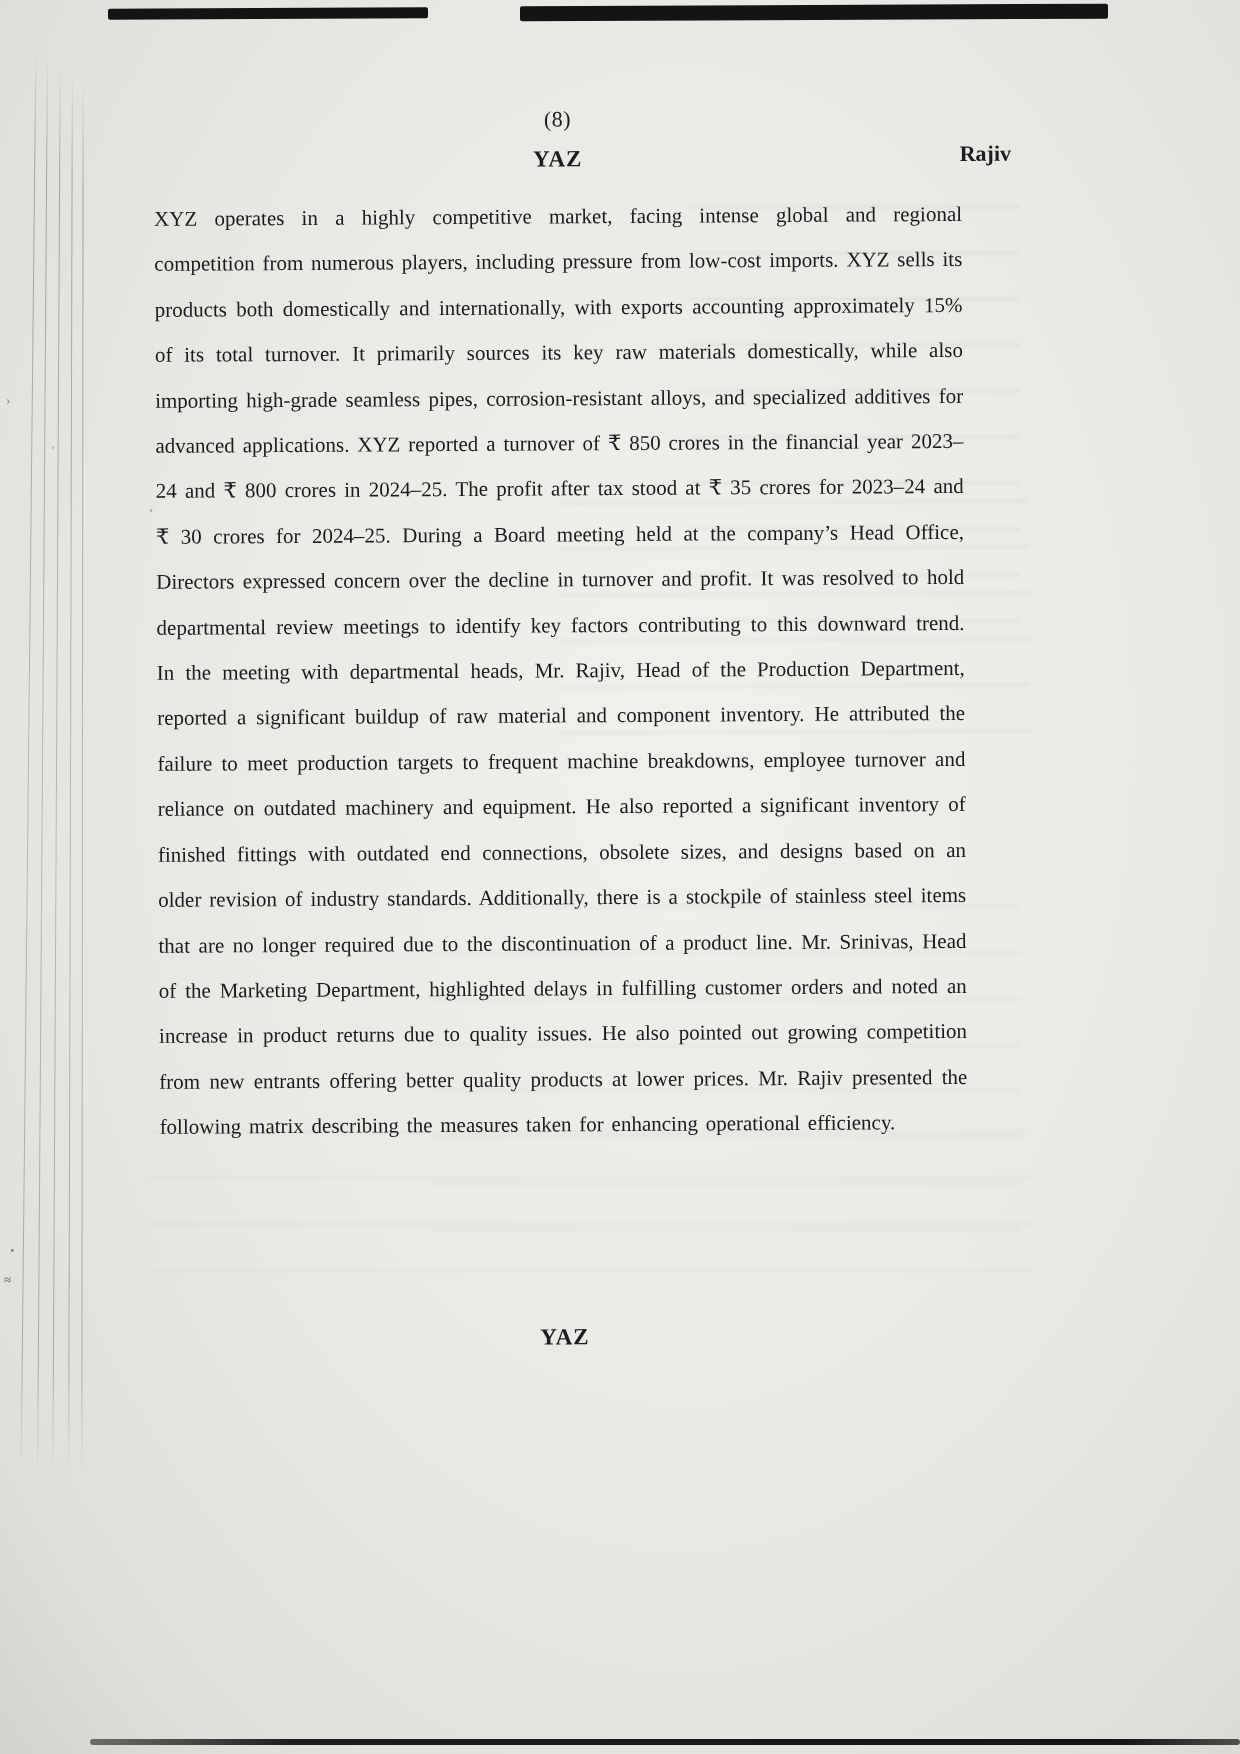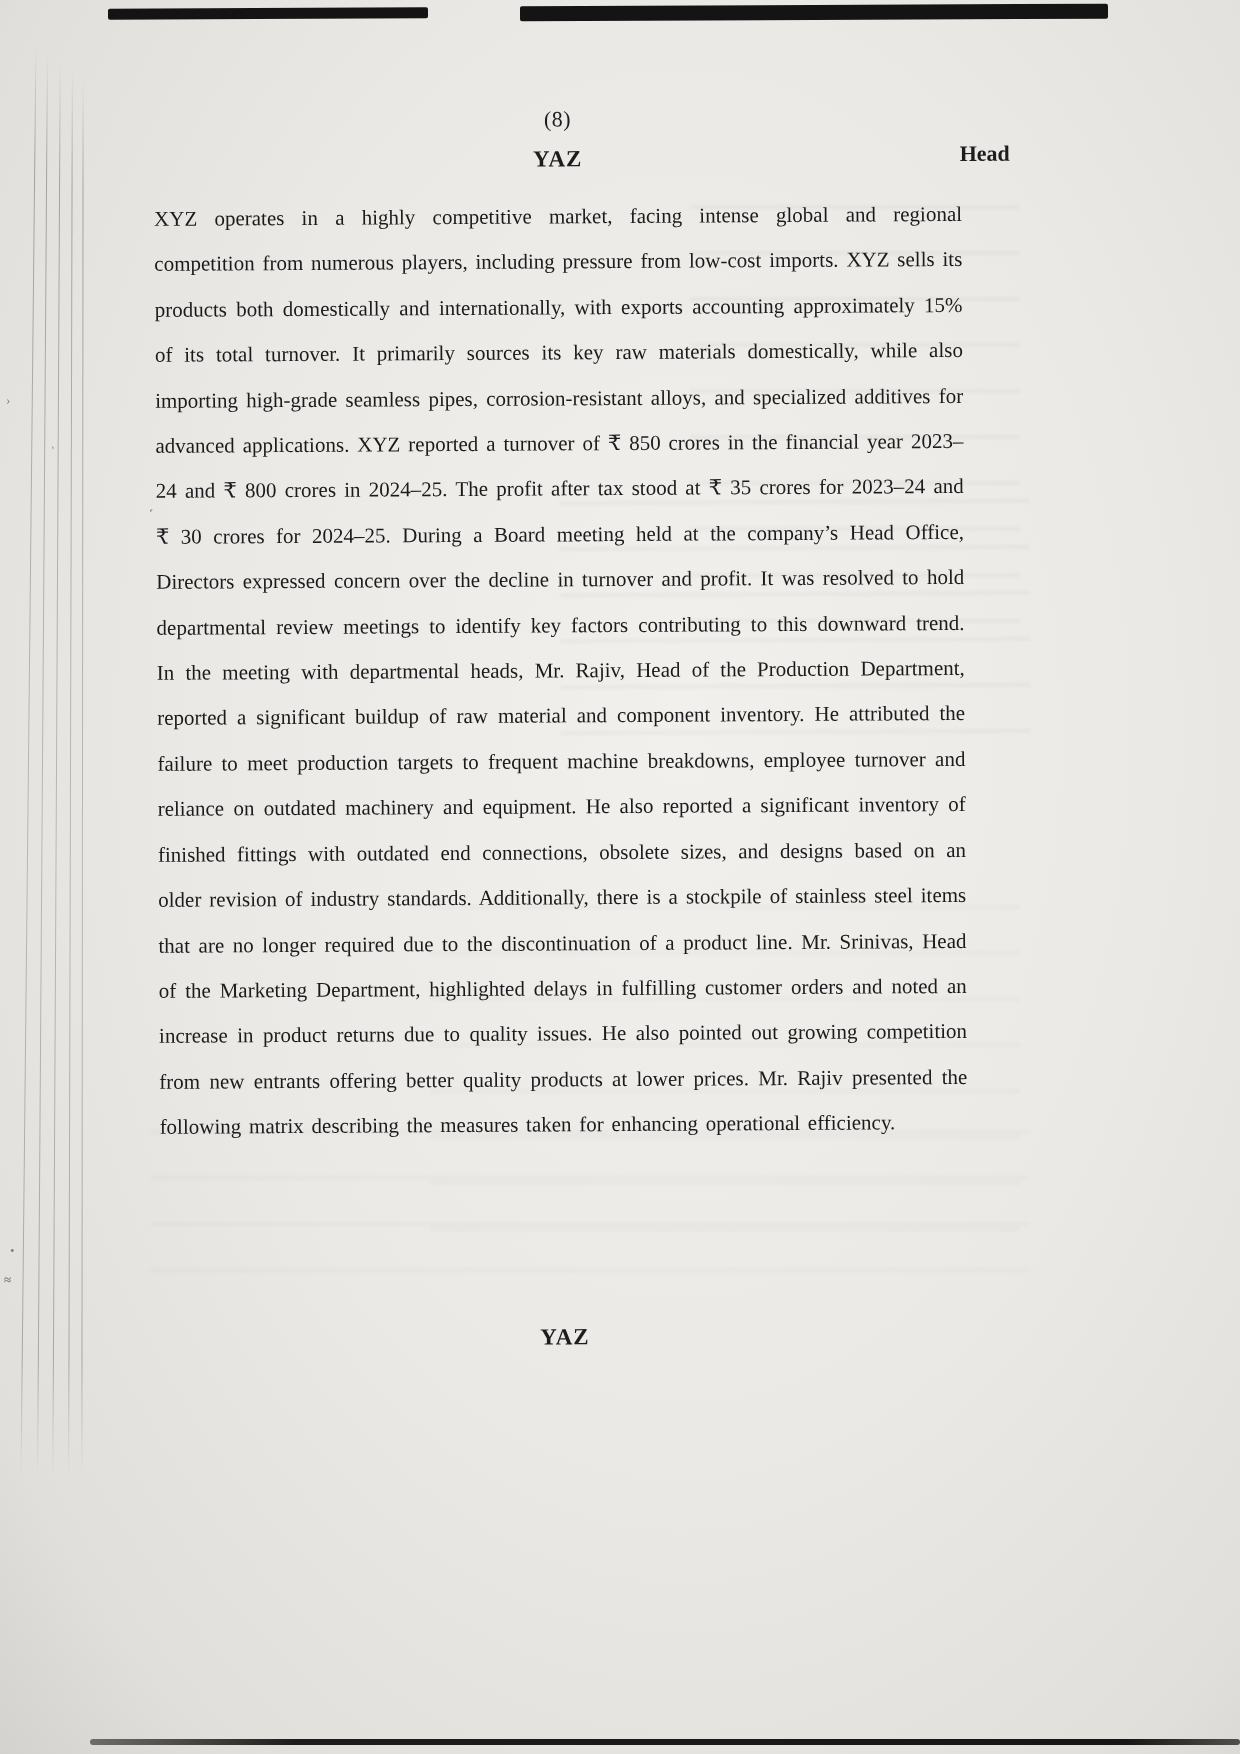--- a/index.html
+++ b/index.html
@@ -162,20 +162,20 @@
   <span class="stray-mark m2">`</span>
   <span class="stray-mark m3">‘</span>
   <span class="stray-mark m4">•</span>
   <span class="stray-mark m5">≈</span>
 
   <div class="content">
     <div class="page-number">(8)</div>
 
     <div class="header-title">YAZ</div>
 
-    <div class="marks-label">Head</div>
+    <div class="marks-label">Rajiv</div>
 
     <p class="body-text">XYZ operates in a highly competitive market, facing intense global and regional competition from numerous players, including pressure from low-cost imports. XYZ sells its products both domestically and internationally, with exports accounting approximately 15% of its total turnover. It primarily sources its key raw materials domestically, while also importing high-grade seamless pipes, corrosion-resistant alloys, and specialized additives for advanced applications. XYZ reported a turnover of ₹ 850 crores in the financial year 2023–24 and ₹ 800 crores in 2024–25. The profit after tax stood at ₹ 35 crores for 2023–24 and ₹ 30 crores for 2024–25. During a Board meeting held at the company’s Head Office, Directors expressed concern over the decline in turnover and profit. It was resolved to hold departmental review meetings to identify key factors contributing to this downward trend. In the meeting with departmental heads, Mr. Rajiv, Head of the Production Department, reported a significant buildup of raw material and component inventory. He attributed the failure to meet production targets to frequent machine breakdowns, employee turnover and reliance on outdated machinery and equipment. He also reported a significant inventory of finished fittings with outdated end connections, obsolete sizes, and designs based on an older revision of industry standards. Additionally, there is a stockpile of stainless steel items that are no longer required due to the discontinuation of a product line. Mr. Srinivas, Head of the Marketing Department, highlighted delays in fulfilling customer orders and noted an increase in product returns due to quality issues. He also pointed out growing competition from new entrants offering better quality products at lower prices. Mr. Rajiv presented the following matrix describing the measures taken for enhancing operational efficiency.</p>
 
     <div class="footer-title">YAZ</div>
   </div>
 
 </div>
 
 </body></html>

